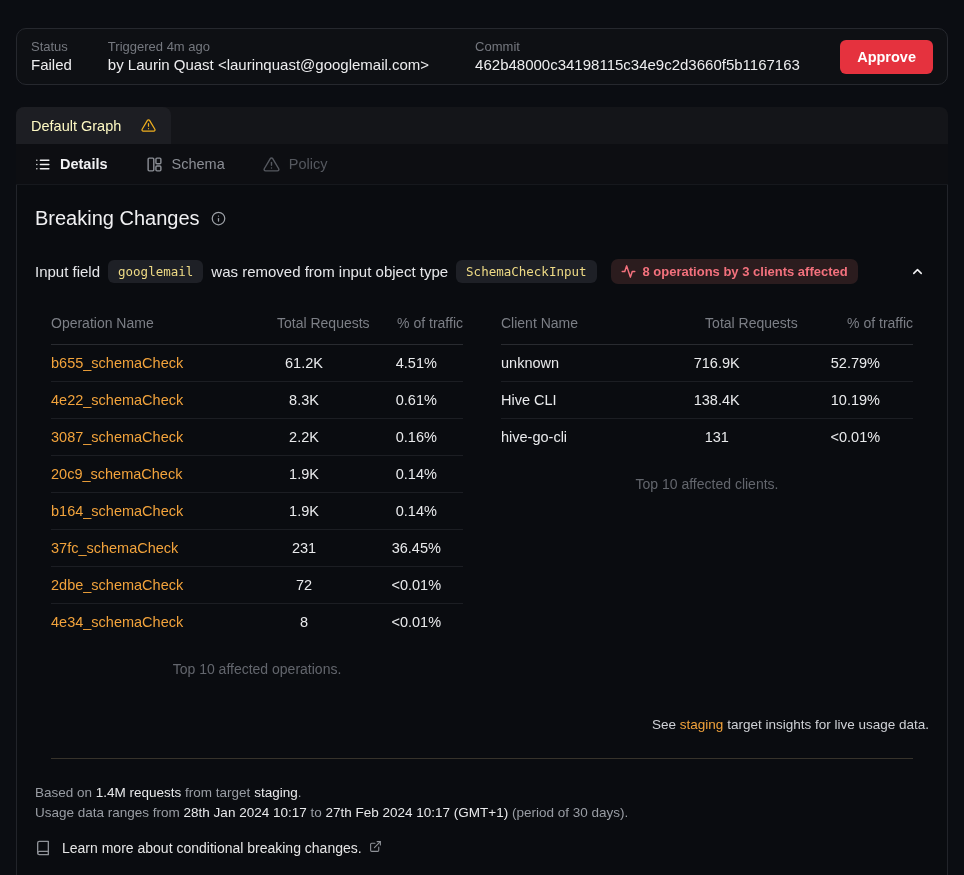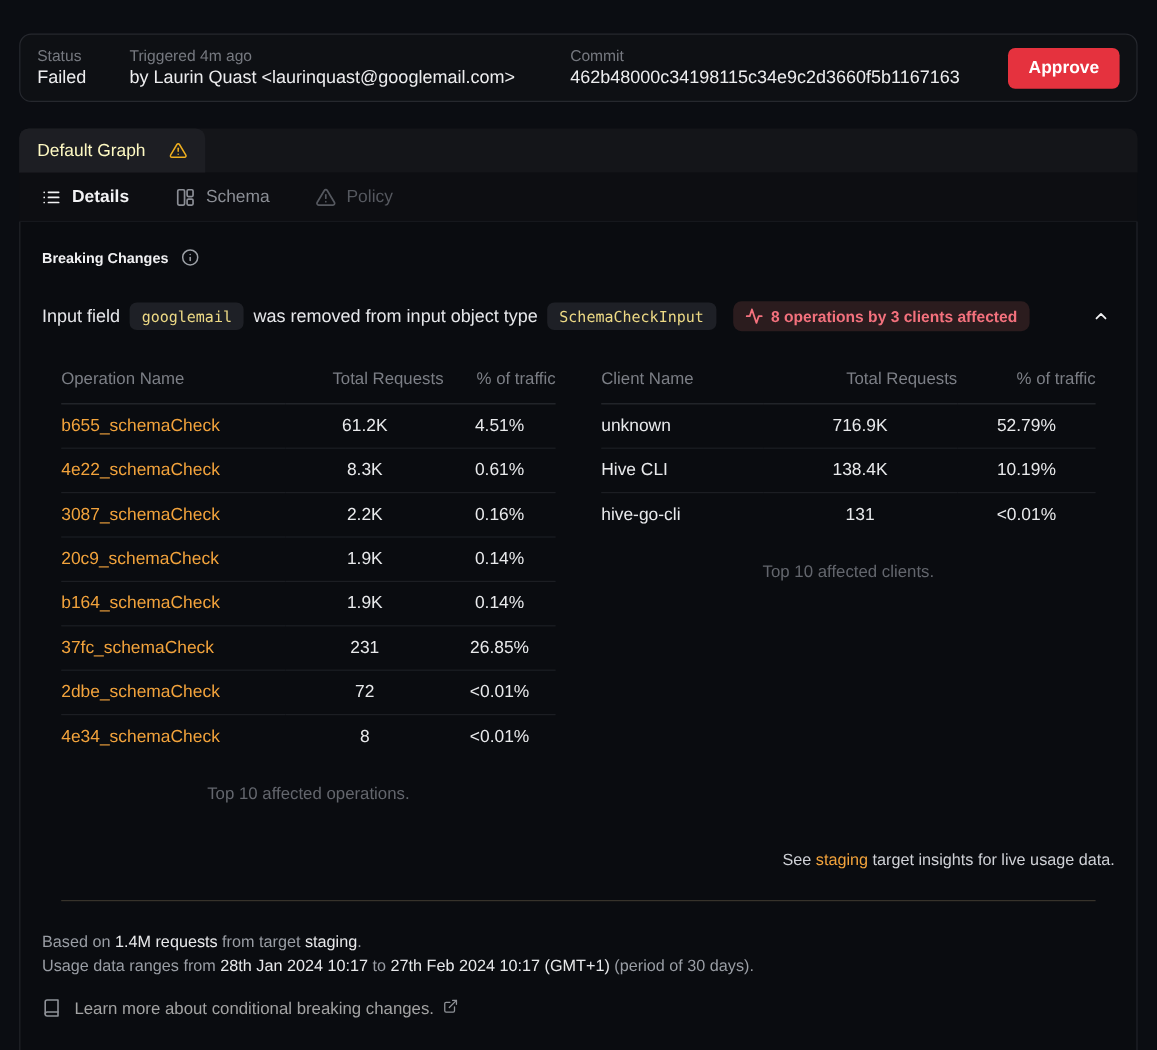--- a/index.html
+++ b/index.html
@@ -48,21 +48,21 @@
   .subtab.inactive { color:#8b8e95; }
   .subtab.disabled { color:#55585f; }
 
   .content {
     flex:1; background:#0a0c10;
     border-left:1px solid #22242a; border-right:1px solid #22242a;
     padding:22px 18px 0 18px;
   }
 
   .section-title-row { display:flex; align-items:center; gap:11px; }
-  .section-title { font-size:12px; font-weight:700; color:#f0f0f2; }
+  .section-title { font-size:20px; font-weight:400; color:#f0f0f2; }
 
   
   .change-row { margin-top:29px; display:flex; align-items:center; font-size:15px; color:#e6e7ea; }
   .change-row .gap { width:8px; }
   .code-chip {
     background:#1e2026; border-radius:6px; padding:4px 10px;
     font-family:"DejaVu Sans Mono", monospace; font-size:12.5px; color:#eeda85;
   }
   .affected-badge {
     margin-left:14px; background:#2b1c1e; border-radius:7px; padding:5px 10px;
@@ -88,21 +88,21 @@
 
   .insights-note { margin-top:40px; text-align:right; font-size:13.5px; color:#cfd1d6; padding-right:0px; }
   .insights-link { color:#f2a33c; text-decoration:none; cursor:pointer; }
 
   .separator { margin:26px 16px 0 16px; border:none; border-top:1px solid #37332b; }
 
   
   .footer { margin-top:24px; font-size:13.5px; line-height:20px; color:#999da4; }
   .footer .hl { color:#e8e9eb; }
   .learn-more-row { margin-top:17px; display:flex; align-items:center; gap:11px; color:#8f9298; font-size:14px; }
-  .learn-more-link { color:#a3a3a3; text-decoration:none; cursor:pointer; display:flex; align-items:flex-start; gap:7px; }
+  .learn-more-link { color:#e5e5e5; text-decoration:none; cursor:pointer; display:flex; align-items:flex-start; gap:7px; }
 
   svg { display:block; }
 </style>
 </head>
 <body>
 
 <div class="page">
 
   <div class="status-card">
     <div class="meta-block">
@@ -240,21 +240,21 @@
                 <td>0.14%</td>
               </tr>
               <tr>
                 <td><a class="op-link">b164_schemaCheck</a></td>
                 <td>1.9K</td>
                 <td>0.14%</td>
               </tr>
               <tr>
                 <td><a class="op-link">37fc_schemaCheck</a></td>
                 <td>231</td>
-                <td>26.85%</td>
+                <td>36.45%</td>
               </tr>
               <tr>
                 <td><a class="op-link">2dbe_schemaCheck</a></td>
                 <td>72</td>
                 <td>&lt;0.01%</td>
               </tr>
               <tr>
                 <td><a class="op-link">4e34_schemaCheck</a></td>
                 <td>8</td>
                 <td>&lt;0.01%</td>

